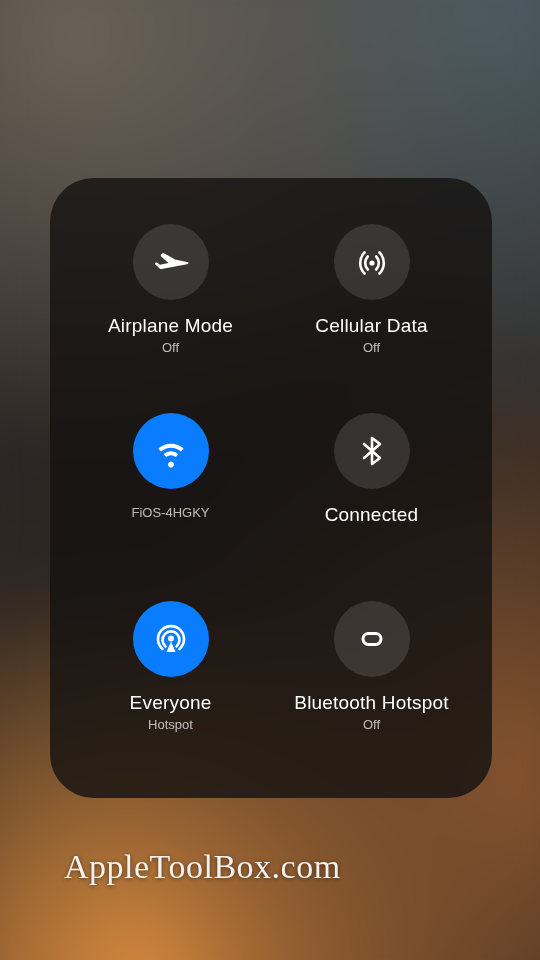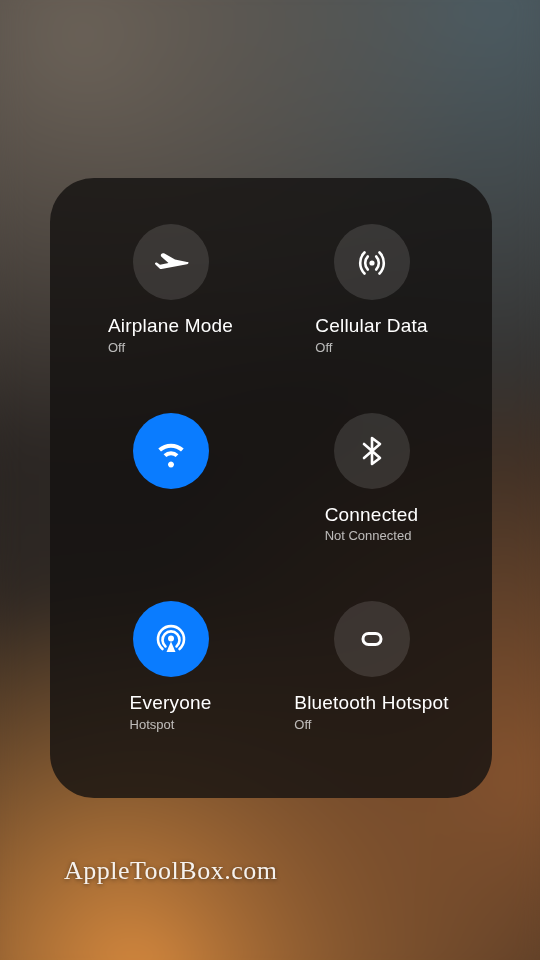--- a/index.html
+++ b/index.html
@@ -53,42 +53,42 @@
     .circle {
       width: 76px;
       height: 76px;
       border-radius: 50%;
       display: flex;
       align-items: center;
       justify-content: center;
       background: rgba(255,255,255,0.12);
     }
     .circle.on { background: #0a7cff; }
-    .tile-text { line-height: 1.25; }
+    .tile-text { text-align: center; line-height: 1.25; }
     .tile-label {
       color: #ffffff;
       font-size: 19px;
       font-weight: 400;
       letter-spacing: 0.2px;
       display: block;
     }
     .tile-status {
       color: rgba(255,255,255,0.70);
       font-size: 13px;
       font-weight: 400;
       display: block;
       margin-top: 2px;
     }
     .watermark {
       position: absolute;
       left: 64px;
       bottom: 74px;
       color: rgba(255,255,255,0.92);
       font-family: Georgia, "Times New Roman", serif;
-      font-size: 26px;
+      font-size: 34px;
       letter-spacing: 0.5px;
       text-shadow: 0 1px 4px rgba(0,0,0,0.5);
     }
     svg { display: block; }
   </style>
 </head>
 <body>
 
 <div class="blur-bg"></div>
 
@@ -130,34 +130,34 @@
     <div class="circle on">
       <span>
         <svg width="40" height="40" viewBox="0 0 40 40" fill="#ffffff">
           <path d="M20 30.5 a3 3 0 1 0 0.001 0 Z"></path>
           <path d="M12.6 23.2 a11 11 0 0 1 14.8 0 l-2.7 2.9 a7 7 0 0 0 -9.4 0 Z"></path>
           <path d="M7.3 17.6 a19 19 0 0 1 25.4 0 l-2.7 2.9 a15 15 0 0 0 -20 0 Z"></path>
         </svg>
       </span>
     </div>
     <div class="tile-text">
+      <span class="tile-status">FiOS-4HGKY</span>
     </div>
   </div>
 
   <div class="tile">
     <div class="circle">
       <span>
         <svg width="40" height="40" viewBox="0 0 40 40" fill="none" stroke="#ffffff" stroke-width="2.6" stroke-linecap="round" stroke-linejoin="round">
           <path d="M12 13 L28 27 L20 33 L20 7 L28 13 L12 27"></path>
         </svg>
       </span>
     </div>
     <div class="tile-text">
       <span class="tile-label">Connected</span>
-      <span class="tile-status">Not Connected</span>
     </div>
   </div>
 
   <div class="tile">
     <div class="circle on">
       <span>
         <svg width="40" height="40" viewBox="0 0 40 40" fill="none" stroke="#ffffff" stroke-width="2.6" stroke-linecap="round">
           <path d="M11.5 30 A13 13 0 1 1 28.5 30"></path>
           <path d="M14.5 27.4 A8.5 8.5 0 1 1 25.5 27.4"></path>
           <circle cx="20" cy="19.5" r="3" fill="#ffffff" stroke="none"></circle>

